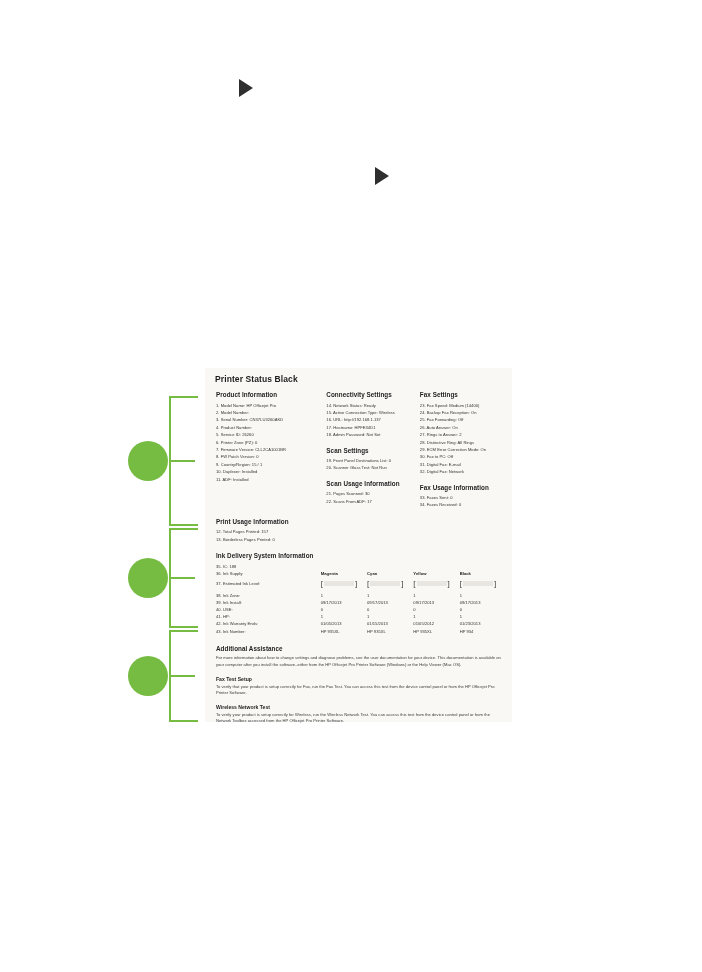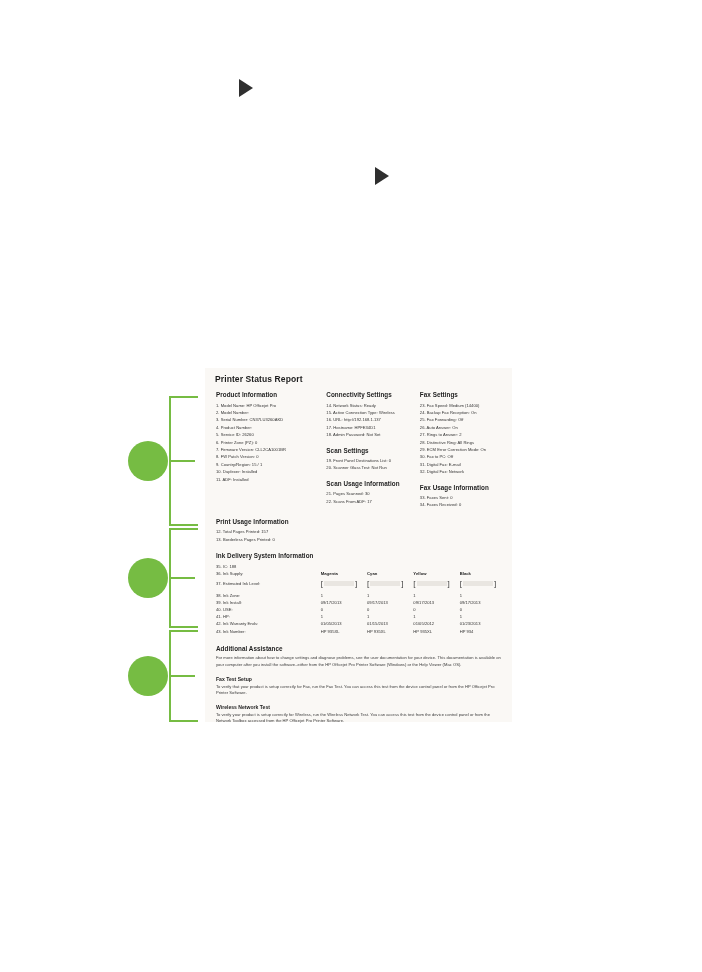--- a/index.html
+++ b/index.html
@@ -203,21 +203,21 @@
   <div class="bracket-stem" id="stem-1" style="border-top-color: rgb(118, 188, 67);"></div>
   <div class="bracket-stem" id="stem-2" style="border-top-color: rgb(118, 188, 67);"></div>
   <div class="bracket-stem" id="stem-3" style="border-top-color: rgb(118, 188, 67);"></div>
   <div class="callout-circle" id="circle-1" style="background: rgb(118, 188, 67);"></div>
   <div class="callout-circle" id="circle-2" style="background: rgb(118, 188, 67);"></div>
   <div class="callout-circle" id="circle-3" style="background: rgb(118, 188, 67);"></div>
 </div>
 
 <div class="report-sheet">
 
-  <div class="report-title">Printer Status Report</div>
+  <div class="report-title">Printer Status Black</div>
 
   <div class="three-col">
 
     <div class="col-a">
       <div class="section-head">Product Information</div>
       <div>
         <div class="line-item">1. Model Name: HP Officejet Pro</div>
         <div class="line-item">2. Model Number:</div>
         <div class="line-item">3. Serial Number: CN37LU3260AKD</div>
         <div class="line-item">4. Product Number:</div>

